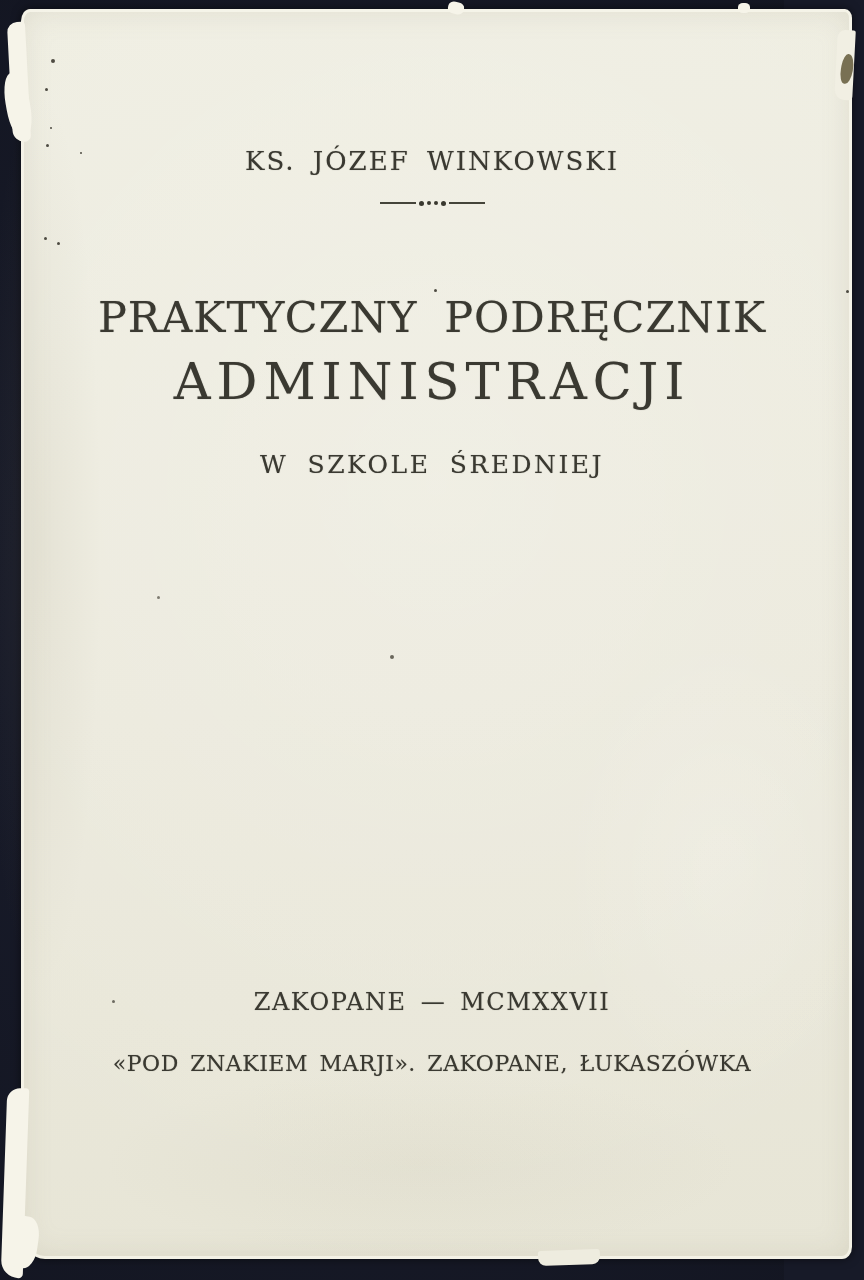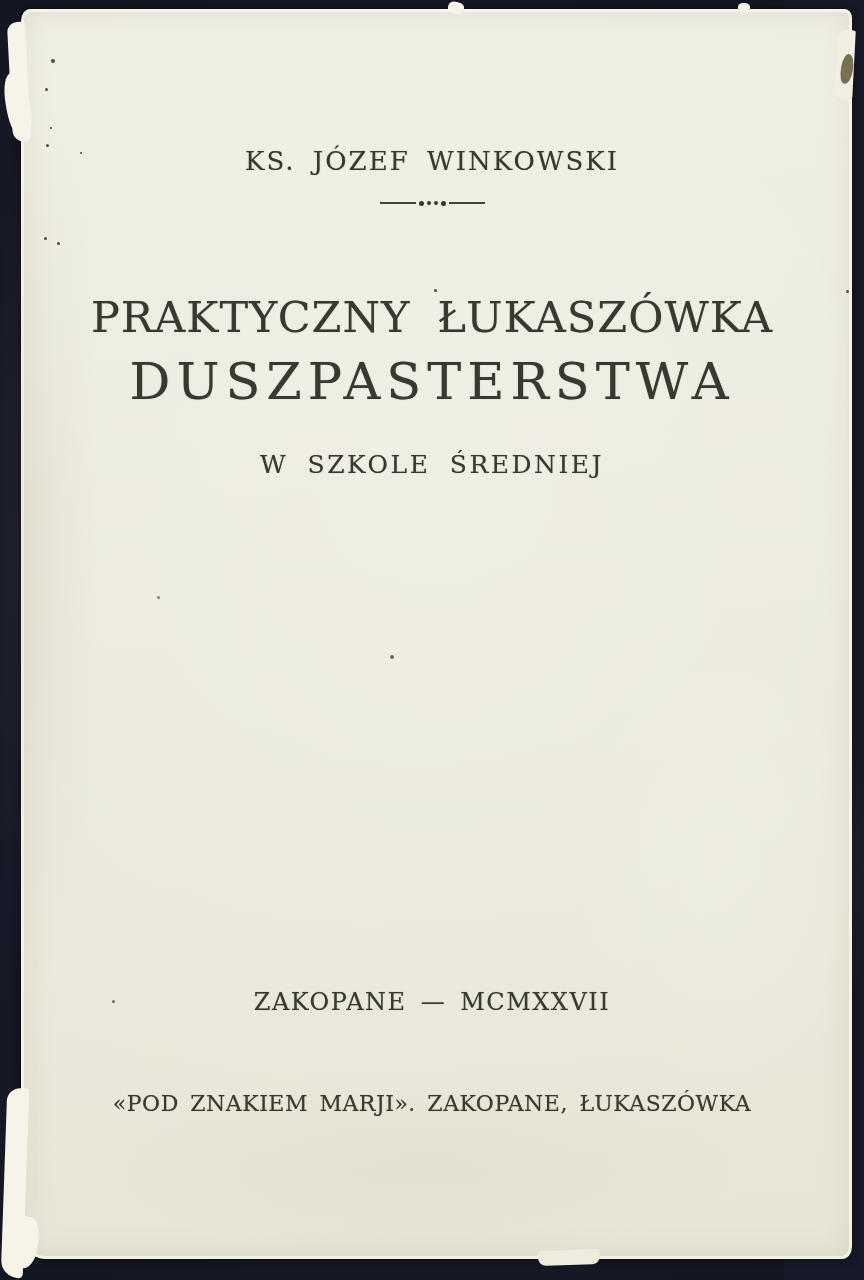--- a/index.html
+++ b/index.html
@@ -95,21 +95,21 @@
     letter-spacing: 1.5px;
     word-spacing: 5px;
   }
   .imprint2 {
     top: 1020px;
     font-size: 22px;
     letter-spacing: 0.5px;
     word-spacing: 4px;
   }
   .imprint3 {
-    top: 1091px;
+    top: 1051px;
     font-size: 22px;
     letter-spacing: 0.5px;
     word-spacing: 4px;
   }
   
   .ornament {
     position: absolute;
     top: 196px;
     left: 0;
     width: 864px;
@@ -175,20 +175,20 @@
 
   <div class="ornament">
     <span class="rule"></span>
     <span class="bead"></span>
     <span class="bead small"></span>
     <span class="bead small"></span>
     <span class="bead"></span>
     <span class="rule"></span>
   </div>
 
-  <div class="txt title1">PRAKTYCZNY ŁUKASZÓWKA</div>
-  <div class="txt title2">DUSZPASTERSTWA</div>
+  <div class="txt title1">PRAKTYCZNY PODRĘCZNIK</div>
+  <div class="txt title2">ADMINISTRACJI</div>
   <div class="txt imprint1">ZAKOPANE — MCMXXVII</div>
 
   <div class="txt subtitle">W SZKOLE ŚREDNIEJ</div>
   <div class="txt imprint3">«POD ZNAKIEM MARJI». ZAKOPANE, ŁUKASZÓWKA</div>
 
 </div>
 
 </body></html>

